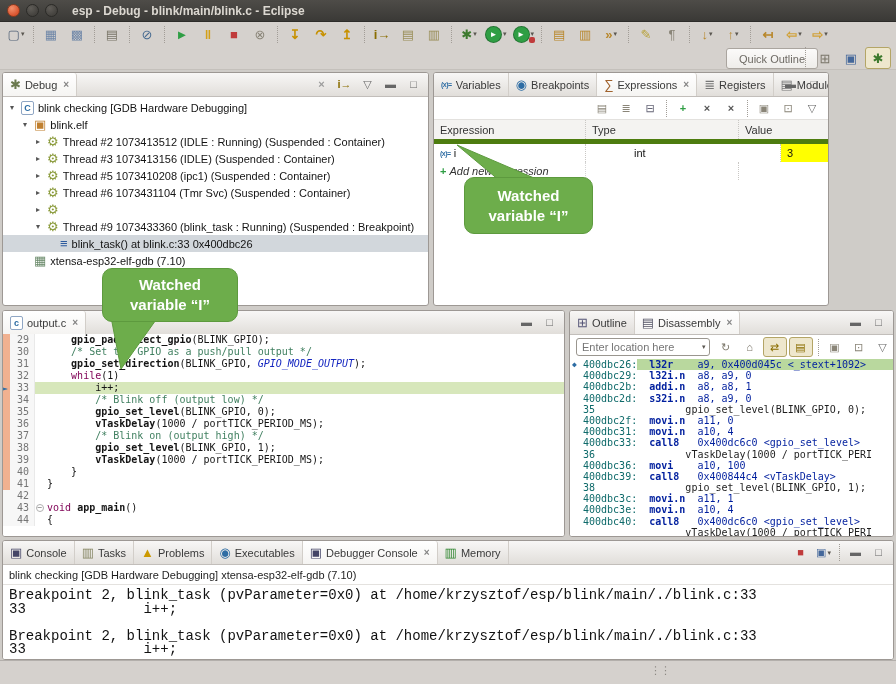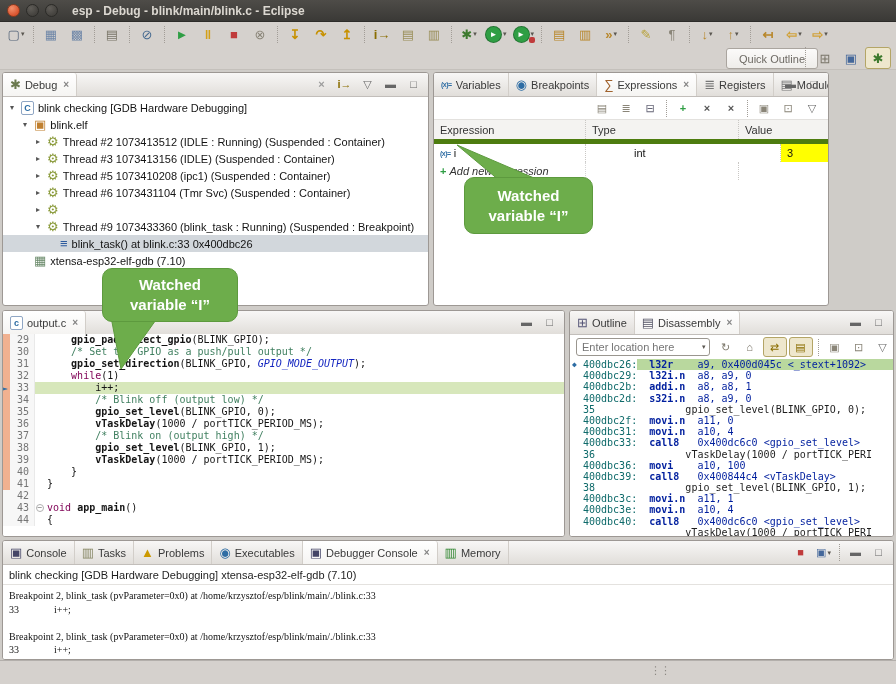--- a/index.html
+++ b/index.html
@@ -102,21 +102,21 @@
   .disbody{position:absolute;top:48px;left:0;right:0;bottom:0;background:#fff;overflow:hidden;
     font-family:"DejaVu Sans Mono",monospace;font-size:10px;line-height:11.2px}
   .dl{display:flex;height:11.2px;white-space:pre;position:relative;padding-left:13px}
   .dmark{position:absolute;left:2px;top:0;font-size:8px;color:#2e6da4}
   .hlband{background:#b9d89e;flex:1}
   .tk-da{color:#0e6a6a}.tk-di{color:#001f9e;font-weight:bold}
   .tk-dp{color:#001f9e}.tk-ds{color:#1e1e1e}
 
   
   .conhdr{font-size:11px;color:#1e1e1e;padding:4px 6px 3px 6px;border-bottom:1px solid #e4e2df;background:#fff}
-  .conbody{font-family:Liberation Serif, serif;font-size:10px;line-height:13.5px;
+  .conbody{font-family:Liberation Mono, monospace;font-size:14px;line-height:13.5px;
     padding:4px 6px;white-space:pre;color:#111;background:#fff}
 
   
   .statusbar{position:absolute;left:0;top:660px;width:896px;height:24px;background:#d5d1cd;
     border-top:1px solid #b3afab;box-sizing:border-box}
   .dragdots{position:absolute;left:650px;top:3px;color:#8d8984;font-size:11px;letter-spacing:-1px}
 
   
   .callout{position:absolute;background:#6dad4b;border:1px solid #5d9a3e;border-radius:10px;
     color:#fff;text-align:center;z-index:60;display:flex;flex-direction:column;justify-content:center;

